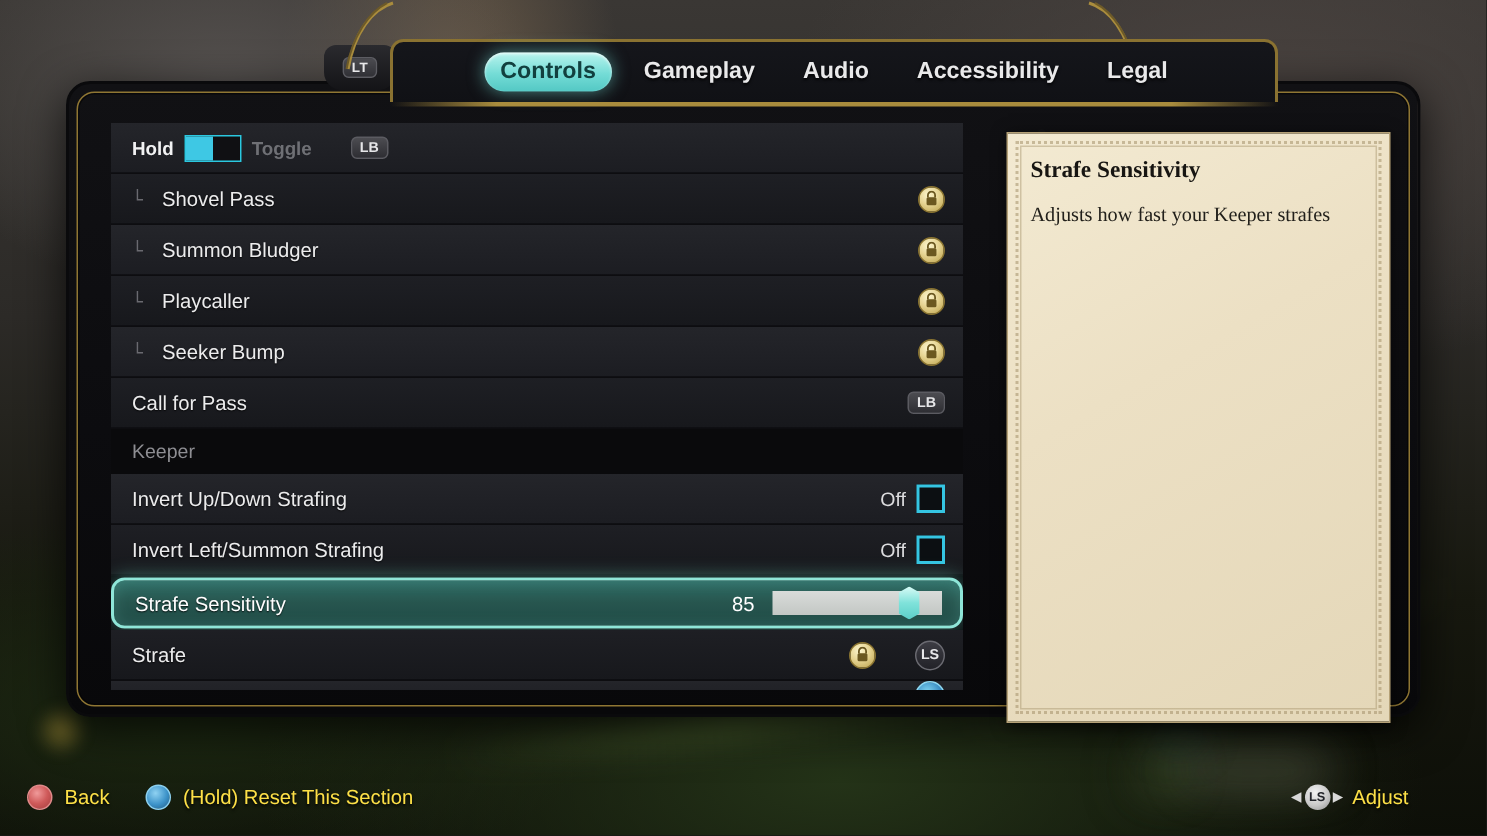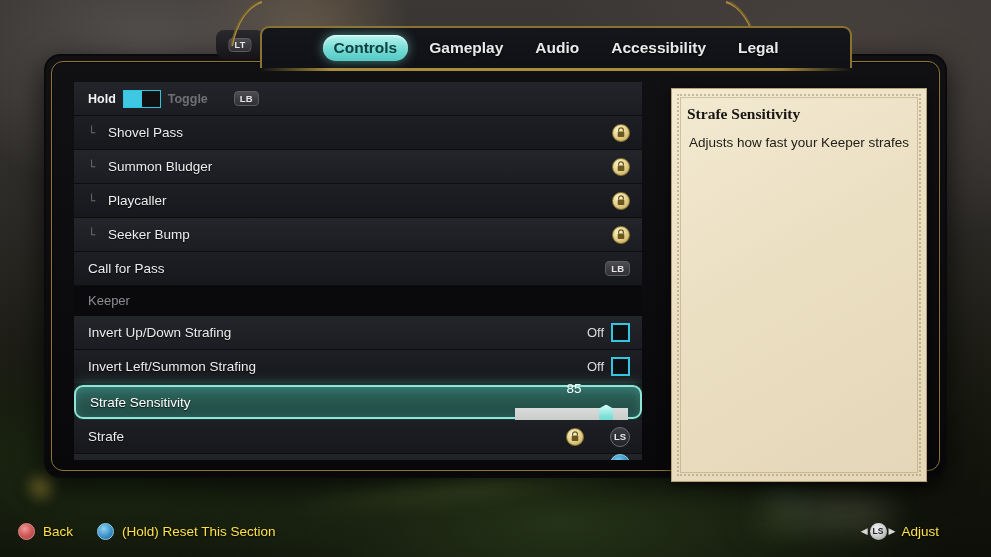--- a/index.html
+++ b/index.html
@@ -223,21 +223,21 @@
   .row.selected {
     background: linear-gradient(180deg, #2f6d66 0%, #27564f 48%, #1f4a45 100%);
     border: 2px solid #8fe6d8;
     border-radius: 9px;
     height: 34px;
     box-shadow: 0 0 13px rgba(120,230,210,.45), inset 0 0 10px rgba(140,240,220,.18);
     margin: 1px 0;
   }
   .row.selected .row-label { color: #ffffff; }
 
-  .slider-wrap { display: flex; align-items: center; gap: 12px; flex-direction: column; }
+  .slider-wrap { display: flex; align-items: center; gap: 12px; }
   .slider-value { color: #ffffff; font-size: 13.5px; min-width: 20px; text-align: right; }
   .slider-track {
     position: relative;
     width: 113px; height: 16px;
     background: linear-gradient(180deg, #d9dcda 0%, #c3c7c4 100%);
   }
   .slider-handle {
     position: absolute; top: -3px;
     width: 14px; height: 22px;
     background: linear-gradient(180deg, #d8fbf6 0%, #7fe2da 50%, #5ccfc8 100%);
@@ -292,23 +292,22 @@
     color: #171512;
     font-size: 15.5px;
     font-weight: bold;
     font-family: "Liberation Serif", serif;
     margin-bottom: 11px;
   }
   .desc-body {
     position: relative;
     color: #22201b;
     font-size: 13.5px;
-    font-family: Liberation Sans, sans-serif;
+    font-family: Liberation Serif, serif;
     line-height: 1.35;
-    text-align: center;
   }
 
   
   .hints {
     position: absolute; left: 0; right: 0; bottom: 0;
     height: 52px;
     display: flex; align-items: center;
     padding: 0 18px;
     z-index: 5;
   }

